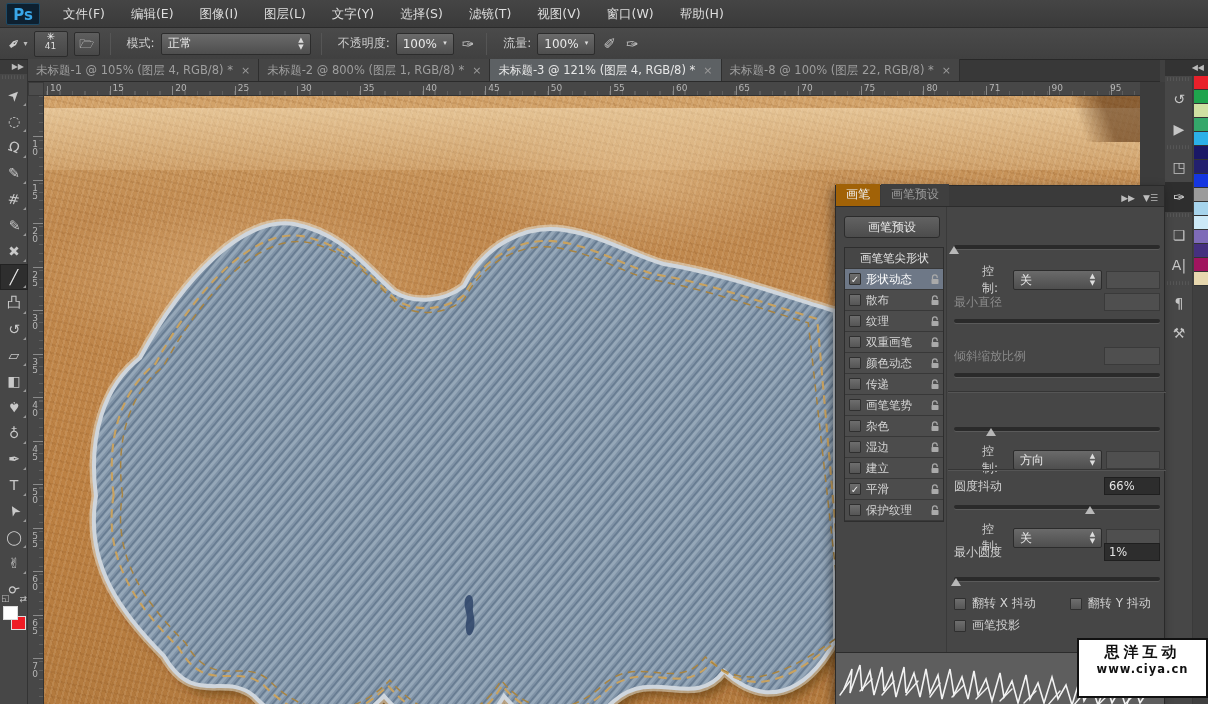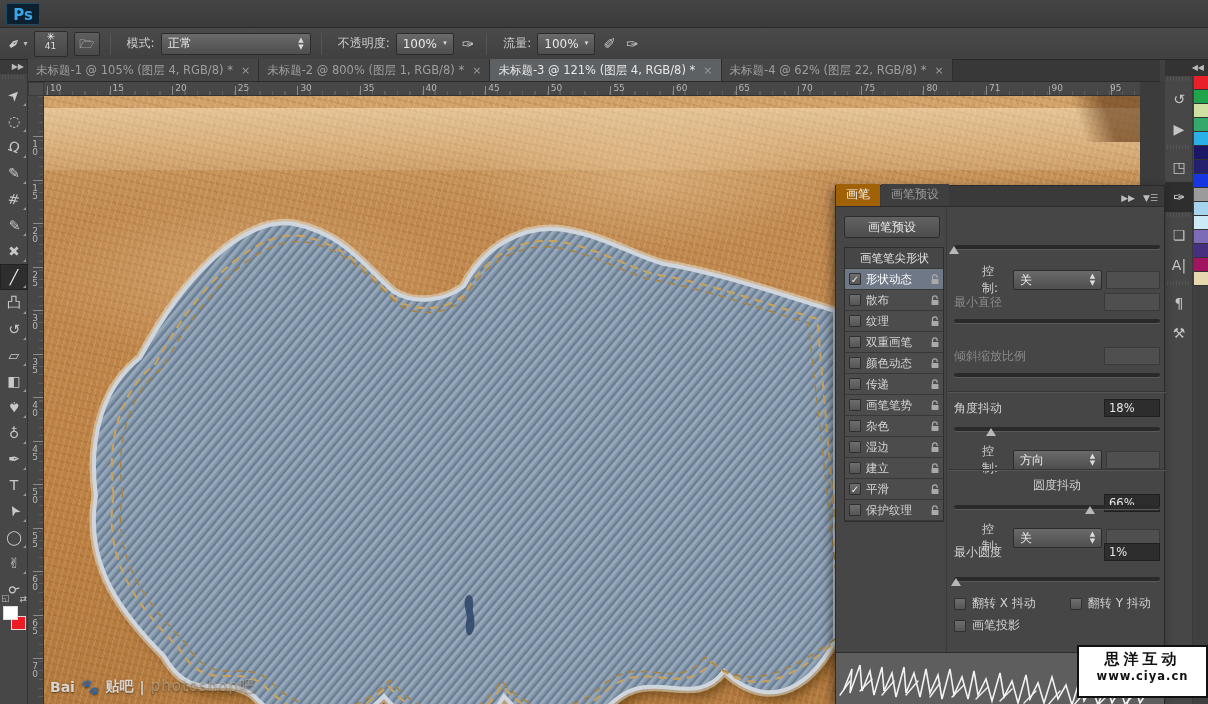--- a/index.html
+++ b/index.html
@@ -87,21 +87,21 @@
   }
   .canvas .top-glow { position:absolute; left:0; top:12px; width:100%; height:62px;
     background:linear-gradient(rgba(255,238,205,.45), rgba(255,235,200,.15)); }
   .canvas .corner-shadow { position:absolute; right:0; top:0; width:140px; height:46px;
     background:linear-gradient(70deg, transparent 55%, rgba(80,40,8,.55) 75%); }
   .blob-svg { position:absolute; left:0; top:0; }
   .baidu-wm { position:absolute; left:6px; bottom:8px; z-index:5; color:rgba(235,235,235,.85);
     font-size:14px; font-weight:bold; text-shadow:0 1px 2px rgba(60,40,20,.8); display:flex; align-items:center; gap:6px;}
   .baidu-wm .paw { font-size:15px; }
   .baidu-wm .ps-text { color:rgba(255,245,230,.35); font-weight:normal; font-size:15px; letter-spacing:1px;}
-  .ciya-wm { position:absolute; right:0; bottom:6px; z-index:9; width:131px; height:53px;
+  .ciya-wm { position:absolute; right:0; bottom:6px; z-index:9; width:131px; height:60px;
     background:#fff; border:2px solid #111; text-align:center; color:#111;}
   .ciya-wm .l1 { font-size:15px; font-weight:bold; letter-spacing:4px; margin-top:3px;}
   .ciya-wm .l2 { font-size:11.5px; font-weight:bold; letter-spacing:1px;}
   
   .dock-collapse { position:absolute; left:1165px; top:60px; width:43px; height:16px; background:#333;
     color:#bbb; font-size:8px; text-align:right; line-height:16px; padding-right:4px;}
   .dock { position:absolute; left:1165px; top:76px; width:28px; height:628px; background:#474747; border-right:1px solid #3a3a3a;}
   .dock-btn { width:28px; height:30px; display:flex; align-items:center; justify-content:center; color:#c5c5c5; font-size:14px;}
   .dock-btn.selected { background:#2e2e2e; color:#f2f2f2;}
   .dock-grip { height:8px; color:#606060; font-size:7px; letter-spacing:1px; text-align:center; line-height:6px; overflow:hidden;}
@@ -150,20 +150,21 @@
     border-top:1px solid #2c2c2c; overflow:hidden;}
   .vsep-panel { position:absolute; left:110px; top:0; width:1px; height:465px; background:#3a3a3a;}
 </style>
 </head>
 <body>
 
 <div id="app">
 
   <div class="menubar">
     <div class="ps-logo">Ps</div>
+    <div id="menu-items"><span class="menu-item">文件(F)</span><span class="menu-item">编辑(E)</span><span class="menu-item">图像(I)</span><span class="menu-item">图层(L)</span><span class="menu-item">文字(Y)</span><span class="menu-item">选择(S)</span><span class="menu-item">滤镜(T)</span><span class="menu-item">视图(V)</span><span class="menu-item">窗口(W)</span><span class="menu-item">帮助(H)</span></div>
   </div>
 
   <div class="optionsbar">
     <div class="tool-chip">
       <span class="glyph">✒</span>
       <span class="dd-arrow-sm">▾</span>
     </div>
     <div class="brush-thumb">
       <span class="dab">✳</span>
       <span class="num">41</span>
@@ -199,21 +200,21 @@
       </div>
       <div class="doc-tab">
         <span>未标题-2 @ 800% (图层 1, RGB/8) *</span>
         <span class="close">×</span>
       </div>
       <div class="doc-tab active">
         <span>未标题-3 @ 121% (图层 4, RGB/8) *</span>
         <span class="close">×</span>
       </div>
       <div class="doc-tab">
-        <span>未标题-4 @ 62% (图层 22, RGB/8) *</span>
+        <span>未标题-8 @ 100% (图层 22, RGB/8) *</span>
         <span class="close">×</span>
       </div>
     </div>
 
   <div class="ruler-corner"></div>
   <div class="h-ruler" id="h-ruler">
     <span class="h-scroll-up">▲</span>
   <div class="h-tick" style="left: 3px;"></div>
       <span class="h-num" style="left: 6px;">10</span>
       <div class="h-tick" style="left: 65.6px;"></div>
@@ -395,27 +396,20 @@
         <path id="blob-main" fill="url(#denim)" stroke="#cfd6dd" stroke-width="4" d="M52,400 C44,340 60,290 96,262 C140,180 200,120 250,128 C300,138 320,170 350,196 C370,208 400,206 420,190 C440,150 480,128 520,134 C560,140 590,160 620,168 C680,178 740,200 791,215 L791,545 C760,600 720,612 680,575 C650,615 610,570 570,605 C530,642 490,636 460,600 C430,652 380,646 340,600 C300,642 250,642 210,600 C180,575 150,612 120,560 C80,520 40,470 52,400 Z"></path>
         <g transform="translate(420 380) scale(0.952) translate(-420 -380)">
           <path fill="none" stroke="#c9a25e" stroke-width="2.2" stroke-dasharray="9 6" d="M52,400 C44,340 60,290 96,262 C140,180 200,120 250,128 C300,138 320,170 350,196 C370,208 400,206 420,190 C440,150 480,128 520,134 C560,140 590,160 620,168 C680,178 740,200 791,215 L820,545 C760,600 720,612 680,575 C650,615 610,570 570,605 C530,642 490,636 460,600 C430,652 380,646 340,600 C300,642 250,642 210,600 C180,575 150,612 120,560 C80,520 40,470 52,400 Z"></path>
         </g>
         <g transform="translate(420 380) scale(0.928) translate(-420 -380)">
           <path fill="none" stroke="#a98440" stroke-width="1.6" stroke-dasharray="8 6" d="M52,400 C44,340 60,290 96,262 C140,180 200,120 250,128 C300,138 320,170 350,196 C370,208 400,206 420,190 C440,150 480,128 520,134 C560,140 590,160 620,168 C680,178 740,200 791,215 L828,550 C760,600 720,612 680,575 C650,615 610,570 570,605 C530,642 490,636 460,600 C430,652 380,646 340,600 C300,642 250,642 210,600 C180,575 150,612 120,560 C80,520 40,470 52,400 Z"></path>
         </g>
         <path fill="#2e4468" opacity=".85" d="M423,500 c4,-3 7,2 6,10 c-1,8 3,12 1,22 c-2,9 -7,10 -8,2 c-1,-9 2,-10 0,-18 c-2,-8 -2,-13 1,-16 Z"></path>
       </g>
     </svg>
-    <div class="baidu-wm">
-      <span>Bai</span>
-        <span class="paw">🐾</span>
-        <span>贴吧</span>
-      <span>|</span>
-      <span class="ps-text">photoshop吧</span>
-    </div>
   </div>
 
   <div class="dock-collapse">◀◀</div>
   <div class="dock" id="dock-icons">
       <div class="dock-grip">ıııııııı</div>
       <div class="dock-btn">↺</div>
       <div class="dock-btn">▶</div>
       <div class="dock-grip">ıııııııı</div>
       <div class="dock-btn">◳</div>
       <div class="dock-btn selected">✑</div>
@@ -602,39 +596,35 @@
         </div>
         <div class="srow" style="top:140px;">
           <span class="s-label dim">倾斜缩放比例</span>
           <div class="val-box dim"></div>
         </div>
         <div class="slider dim" style="top:164px;">
           <div class="track"></div>
         </div>
         <div class="hsep" style="top:184px;"></div>
 
-        <div class="srow" style="top:192px;">
-          <span class="s-label">角度抖动</span>
-          <div class="val-box">18%</div>
-        </div>
         <div class="slider" style="top:218px;">
           <div class="track"></div>
             <div class="thumb" style="left: calc(18%);"></div>
         </div>
         <div class="srow ctl-row" style="top:236px; padding-left:28px;">
           <span class="s-label">控制:</span>
           <div class="dropdown ctl-dd">
             <span>方向</span>
             <span class="updown">▲<br>▼</span>
           </div>
           <div class="ctl-empty"></div>
         </div>
         <div class="hsep" style="top:262px;"></div>
 
-        <div class="srow" style="top:270px;flex-direction:column;">
+        <div class="srow" style="top:270px;">
           <span class="s-label">圆度抖动</span>
           <div class="val-box">66%</div>
         </div>
         <div class="slider" style="top:296px;">
           <div class="track"></div>
             <div class="thumb" style="left: calc(66%);"></div>
         </div>
         <div class="srow ctl-row" style="top:314px; padding-left:28px;">
           <span class="s-label">控制:</span>
           <div class="dropdown ctl-dd">

